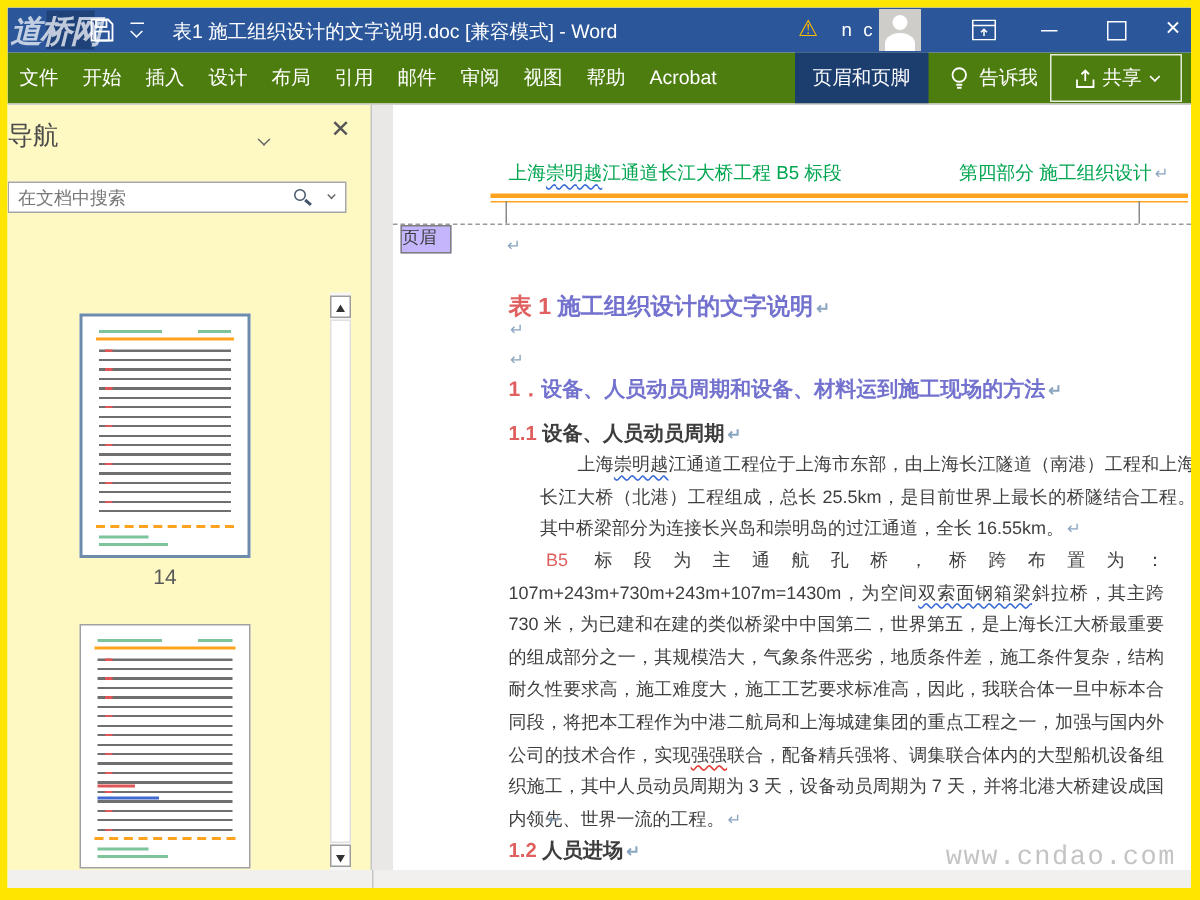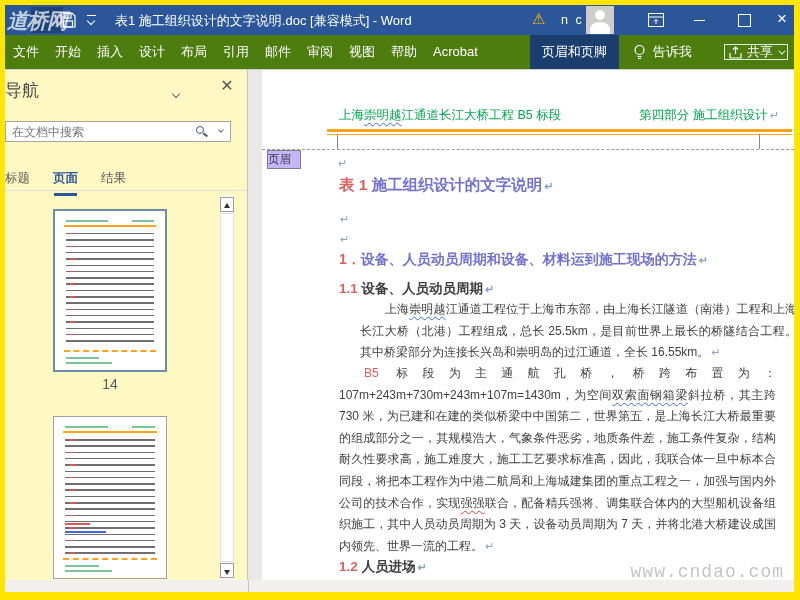--- a/index.html
+++ b/index.html
@@ -29,22 +29,22 @@
   .ribopt svg { margin:8px 0 0 9px; }
   .minb::before { content:""; position:absolute; left:11px; top:15px; width:11px; height:1px; background:#fff; }
   .maxb::before { content:""; position:absolute; left:11px; top:9px; width:11px; height:11px; border:1px solid #fff; }
   .closeb { font-size:17px; color:#fff; text-align:center; line-height:28px; font-weight:300; }
 
   
   .ribbon { height:34px; background:#4d7c0f; color:#fff; display:flex; align-items:center; font-size:13px; }
   .rtab { padding:0 8px; height:34px; line-height:34px; white-space:nowrap; }
   .rtab-active { background:#1c3e6e; padding:0 12px; margin-left:44px; height:34px; line-height:34px; }
   .tellme { display:flex; align-items:center; margin-left:14px; gap:7px; height:34px; }
-  .share-btn { margin-left:auto; margin-right:6px; border:1px solid rgba(255,255,255,.85); height:16px;
-               display:flex; align-items:center; padding:0 4px; gap:5px; }
+  .share-btn { margin-left:auto; margin-right:6px; border:1px solid rgba(255,255,255,.85); height:32px;
+               display:flex; align-items:center; padding:0 16px; gap:5px; }
   .share-btn .chev { width:5px; height:5px; border-width:1.5px; transform:rotate(45deg) translateY(-2px); }
 
   
   .main { position:absolute; top:64px; left:0; right:0; bottom:12px; display:flex; border-top:1px solid #d2d0ce; }
   .footstrip { position:absolute; bottom:0; left:0; right:0; height:12px; background:#f1f0ef; }
   .footstrip::before { content:""; position:absolute; left:243px; top:0; bottom:0; width:1px; background:#c6c6c6; }
 
   
   .navpane { width:243px; background:#fef9c3; border-right:1px solid #c6c6c6; position:relative; overflow:hidden; color:#444; }
   .nav-title { position:absolute; left:0; top:9px; font-size:17px; color:#4a4a4a; }
@@ -97,21 +97,21 @@
   .orange-rule { position:absolute; left:65px; right:2px; top:59px; height:3px; background:#ffa31e; }
   .orange-rule::after { content:""; position:absolute; left:0; right:0; top:5px; height:1px; background:#ffa31e; }
   .tick { position:absolute; top:64px; width:1px; height:15px; background:#8a8a8a; }
   .tick-l { left:75px; } .tick-r { left:497px; }
   .dashline { position:absolute; left:0; right:0; top:79px; border-top:1px dashed #9a9a9a; }
   .htag { position:absolute; left:5px; top:80px; width:34px; height:19px; background:#c4b5fd; border:1px solid #7f7f7f;
           font-size:11.5px; color:#3b3b3b; text-align:left; line-height:17px; }
   .pilcrow { color:#8ca6c0; font-size:11px; margin-left:2px; }
   .ph { position:absolute; font-size:12px; }
   .ph1 { left:74px; top:86px; } .ph2 { left:76px; top:142px; } .ph3 { left:76px; top:162px; } .ph4 { left:101px; top:469px; }
-  .doc-title { position:absolute; left:77px; top:105px; font-size:15.5px; font-weight:bold; white-space:nowrap; }
+  .doc-title { position:absolute; left:77px; top:124px; font-size:15.5px; font-weight:bold; white-space:nowrap; }
   .doc-h1 { position:absolute; left:77px; top:181px; font-size:14px; font-weight:bold; white-space:nowrap; }
   .doc-h2 { position:absolute; left:77px; font-size:13.5px; font-weight:bold; white-space:nowrap; }
   .h2a { top:210px; } .h2b { top:488px; }
   .doc-p { position:absolute; left:77px; width:437px; font-size:12px; line-height:21.6px; text-align:justify;
            color:#3f3f3f; text-indent:25px; }
   .p1 { top:229px;margin-left:21px; } .p2 { top:293px; }
   .seg-red { color:#e06060; }
   .seg-purple { color:#7372ce; }
   .seg-dark { color:#3d3d3d; }
   .seg-wavy-blue { text-decoration:underline wavy #3b6bd6 1px; text-underline-offset:3px; }
@@ -190,25 +190,20 @@
   <div class="main">
 
     <div class="navpane">
       <div class="nav-title">导航</div>
       <div class="nav-dd"><span class="chev"></span></div>
       <div class="nav-close">✕</div>
       <div class="nav-search">
         <input type="text" placeholder="在文档中搜索" style="">
         <span class="mag"></span>
         <span class="chev"></span>
-      </div>
-      <div class="nav-tabs">
-        <div class="ntab">标题</div>
-        <div class="ntab active">页面</div>
-        <div class="ntab">结果</div>
       </div>
       <div class="thumbs">
         <div class="thumb thumb1">
           <span class="t-g1"></span>
           <span class="t-g2"></span>
           <span class="t-rule"></span>
           <span class="t-lines"></span>
           <span class="t-red"></span>
           <span class="t-dash"></span>
           <span class="t-f1"></span>

